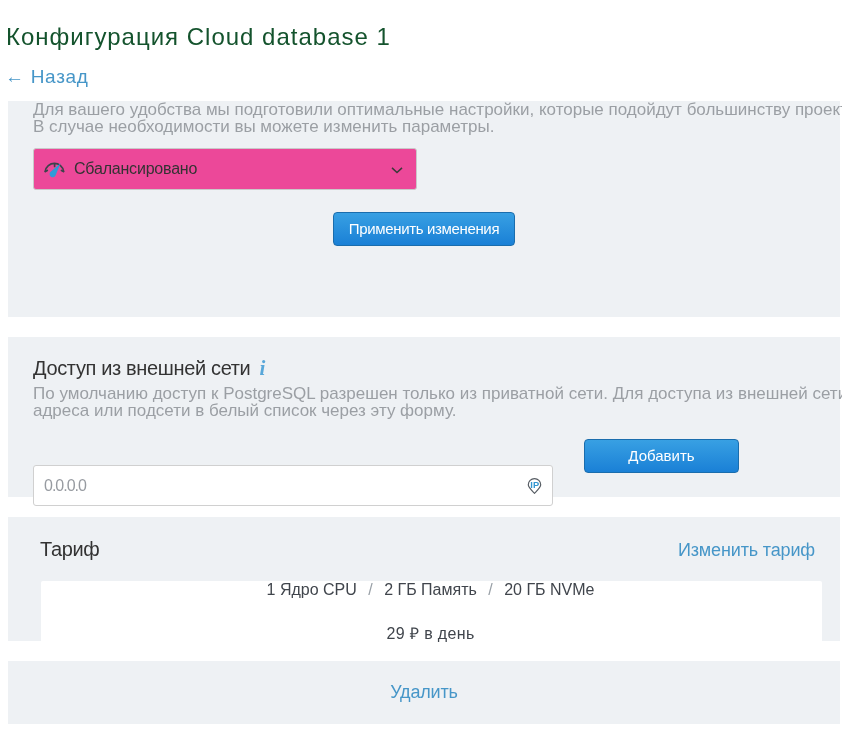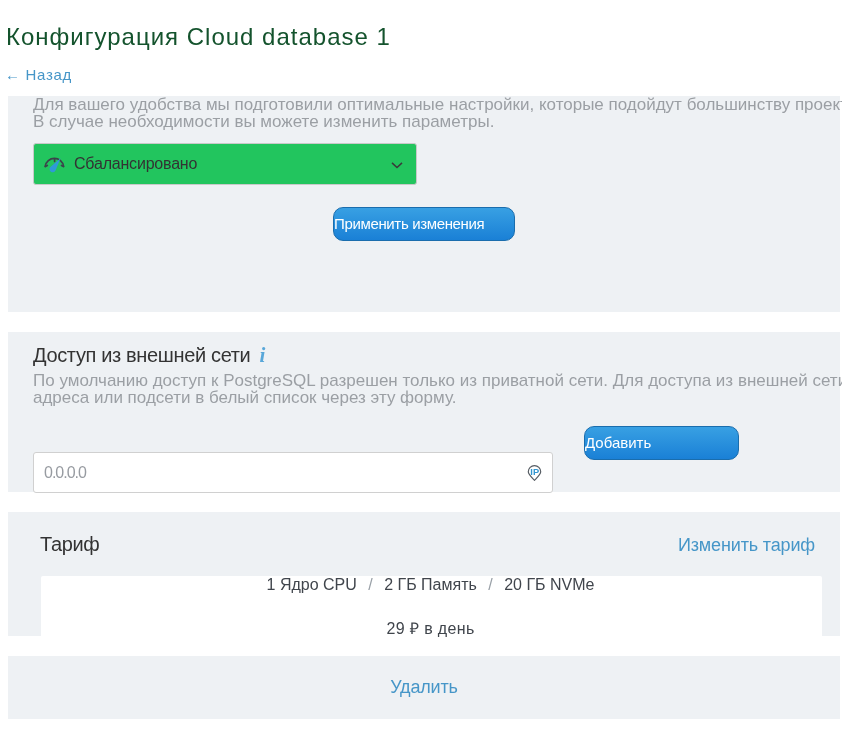--- a/index.html
+++ b/index.html
@@ -16,21 +16,21 @@
     font-size: 24px;
     font-weight: 400;
     color: #14532d;
     line-height: 28px;
     margin-top: 15px;
     letter-spacing: 1px;
   }
   .back {
     margin-left: -3px;
     margin-top: 15px;
-    font-size: 15px;
+    font-size: 19px;
     letter-spacing: 0.7px;
     color: #4696c8;
   }
   .back a { color: #4696c8; text-decoration: none; }
   .card {
     background: #eef1f4;
     width: 832px;
     margin-top: 20px;
     padding: 0 25px;
     position: relative;
@@ -39,53 +39,53 @@
   .card2 { height: 160px; }
   .card3 { height: 124px; padding-left: 32px; }
   .card4 { height: 63px; }
   h2 {
     font-size: 20px;
     font-weight: 400;
     color: #333;
     letter-spacing: -0.35px;
   }
   .card1 h2 { padding-top: 19px; }
-  .card2 h2 { padding-top: 12px; }
+  .card2 h2 { padding-top: 20px; }
   .card2 .gray { margin-top: 5px; }
   .gray {
     font-size: 17px;
     line-height: 17px;
     white-space: nowrap;
     color: #9b9fa4;
     margin-top: 9px;
     letter-spacing: 0;
   }
   .selectbox {
     margin-top: 13px;
     width: 384px;
     height: 42px;
-    background: #22c55e;
+    background: #ec4899;
     border: 1px solid #c9c9c9;
     border-radius: 3px;
     display: flex;
     align-items: center;
     position: relative;
   }
   .selectbox .icon { margin-left: 10px; }
   .selectbox .label { margin-left: 9px; font-size: 16px; letter-spacing: -0.2px; color: #333; }
   .selectbox .chev { position: absolute; right: 12px; top: 14px; }
   .btn {
     display: block;
     border: 1px solid #1a6dad;
-    border-radius: 10px;
+    border-radius: 4px;
     background: linear-gradient(#38a0e3, #1a80d6);
     color: #fff;
     font-size: 15px;
     font-family: "Liberation Sans", sans-serif;
-    text-align: left;
+    text-align: center;
     text-decoration: none;
   }
   .btn-apply {
     margin: 22px auto 0;
     width: 182px;
     height: 34px;
     line-height: 32px;
     letter-spacing: -0.35px;
   }
   .inforow { display: flex; margin-top: 16px; }

